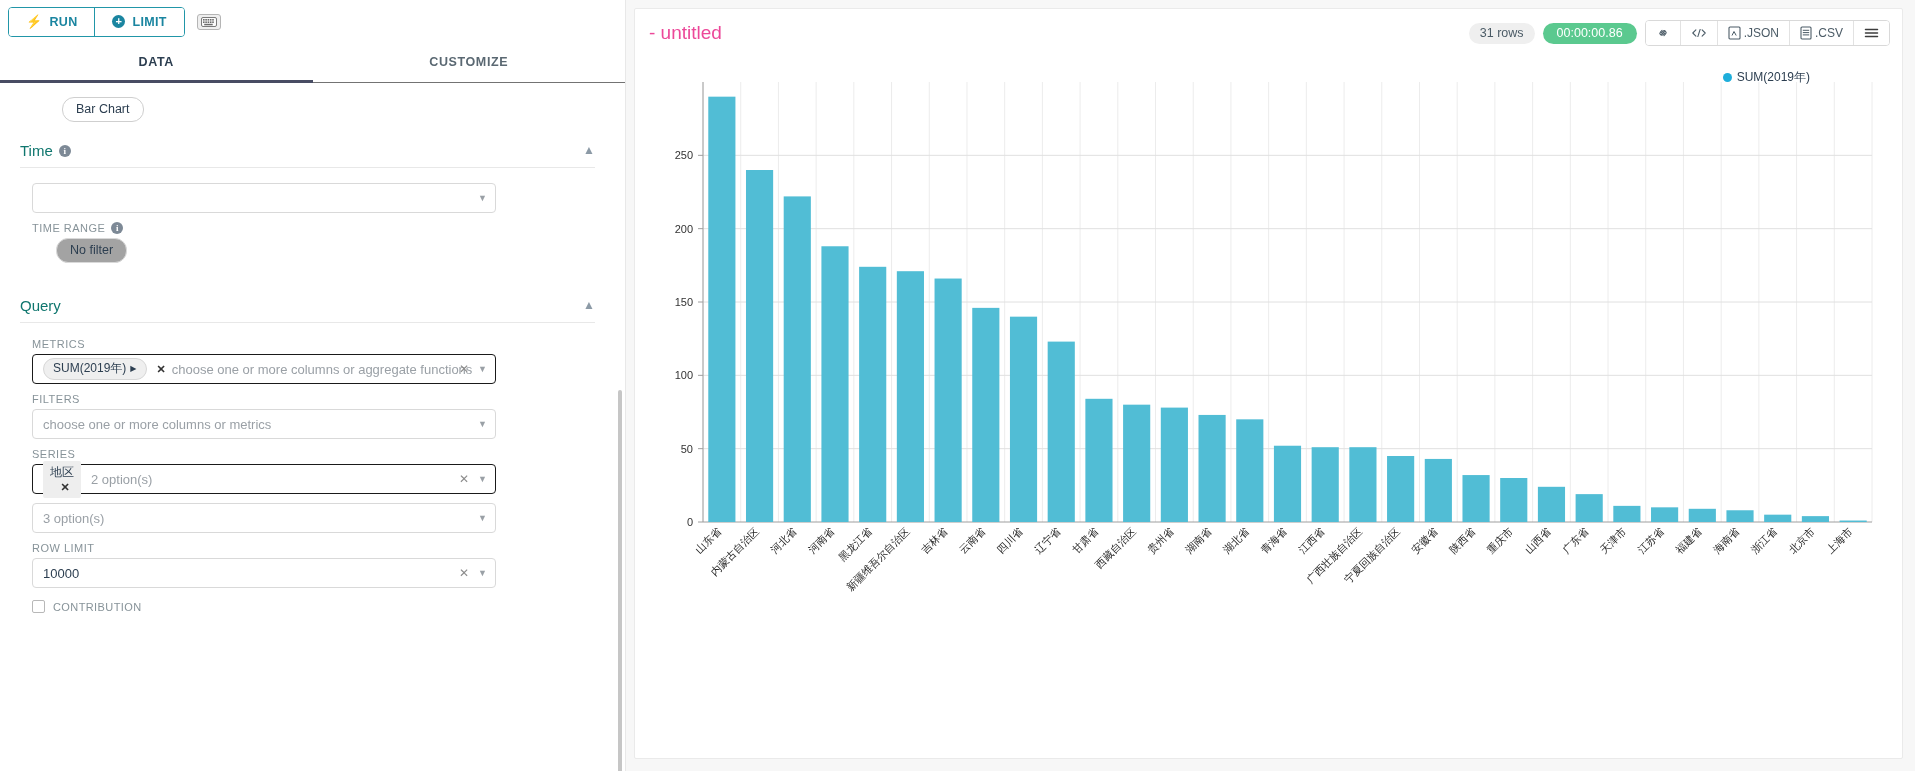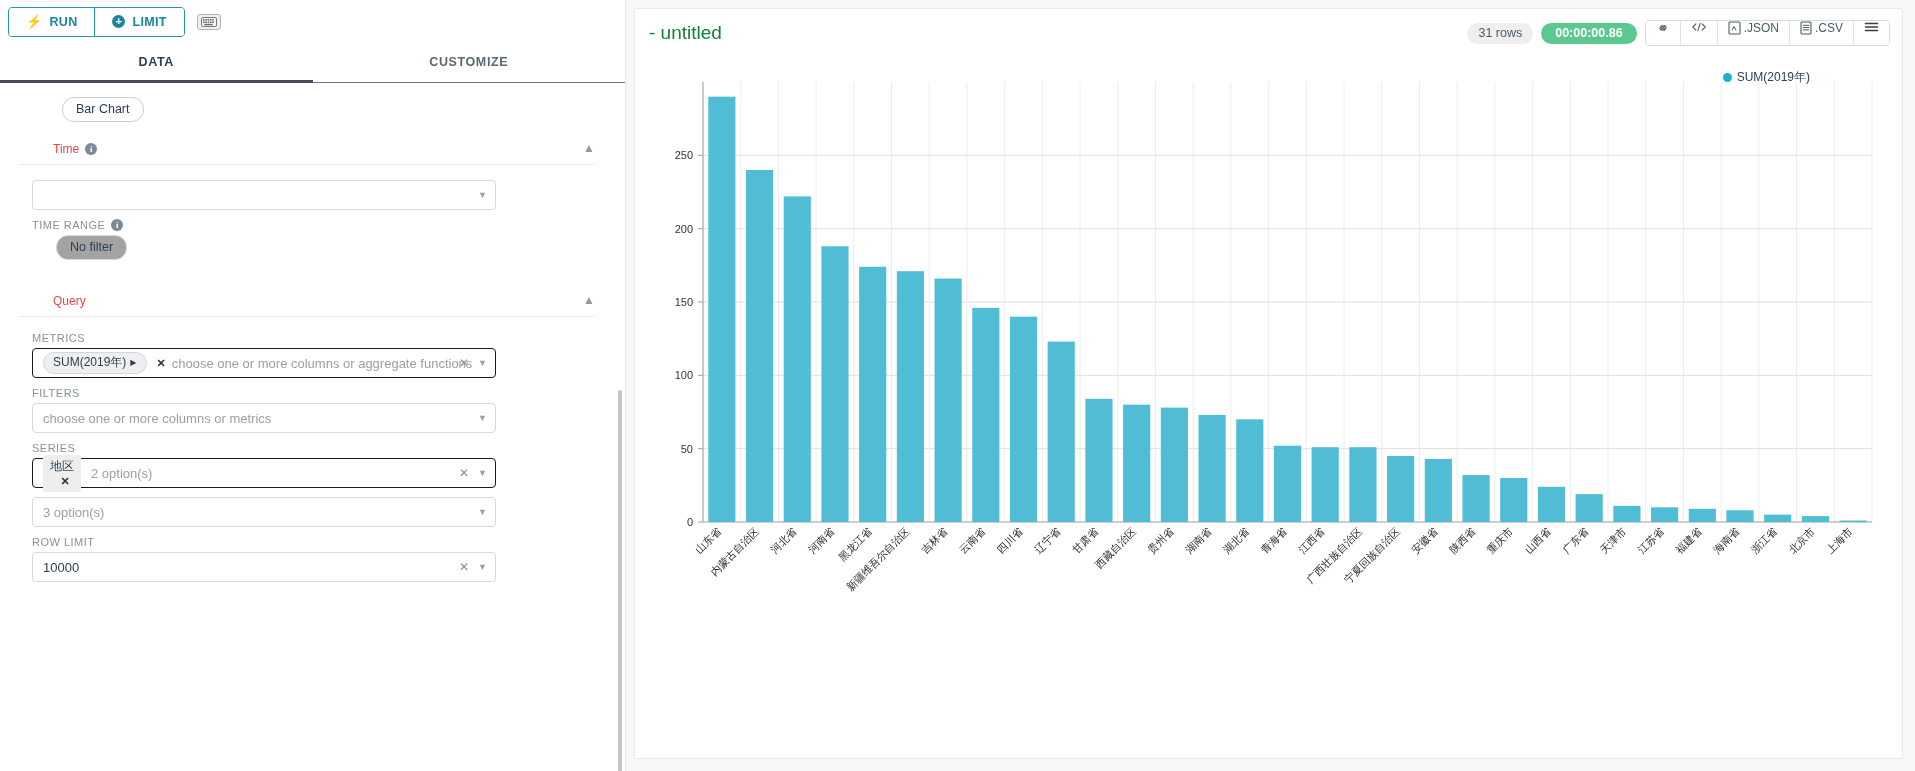--- a/index.html
+++ b/index.html
@@ -110,21 +110,21 @@
 
   .section { padding: 0 30px 0 20px; }
   .section-head {
     display: flex; align-items: center;
     padding: 12px 0 8px 0;
     border-bottom: 1px solid #e8e8e8;
     margin: 0 0 6px 0;
     position: relative;
     cursor: pointer;
   }
-  .section-title { font-size: 12px; color: #ef4444; margin-left: 33px; }
+  .section-title { font-size: 15px; color: #0f766e; }
   .info-ic {
     display: inline-flex; align-items: center; justify-content: center;
     width: 12px; height: 12px; border-radius: 50%;
     background: #7d8996; color: #fff;
     font-size: 9px; font-weight: bold;
     margin-left: 6px; font-family: "Liberation Serif", serif;
   }
   .chev {
     margin-left: auto;
     color: #8c9aa6;
@@ -199,36 +199,35 @@
     border-radius: 2px;
     display: flex; flex-direction: column;
     position: relative;
   }
   .chart-header {
     height: 48px;
     display: flex; align-items: center;
     padding: 0 12px 0 14px;
     flex-shrink: 0;
   }
-  .chart-title { font-size: 19px; color: #15803d; }
+  .chart-title { font-size: 19px; color: #ec4899; }
   .hdr-right { margin-left: auto; display: flex; align-items: center; gap: 8px; }
   .rows-badge {
     background: #efefef; color: #4b5b66;
     border-radius: 11px; padding: 3px 11px 4px;
     font-size: 12.5px;
   }
   .timer-badge {
     background: #5bc98f; color: #fff;
     border-radius: 11px; padding: 3px 14px 4px;
     font-size: 12.5px;
-    font-weight: bold;
   }
   .icon-group { display: flex; border: 1px solid #d9d9d9; border-radius: 4px; overflow: hidden; height: 26px; }
   .icon-group .ig {
-    display: flex; align-items: flex-start; justify-content: center; gap: 3px;
+    display: flex; align-items: center; justify-content: center; gap: 3px;
     padding: 0 10px;
     background: #fff; color: #4b5b66;
     font-size: 12px;
     cursor: pointer;
     height: 100%;
   }
   .icon-group .ig + .ig { border-left: 1px solid #e2e2e2; }
 
   .chart-body { flex: 1; position: relative; }
   .legend {
@@ -384,20 +383,24 @@
           <div class="field-label">ROW LIMIT</div>
           <div class="control">
             <span class="rowlimit-val">10000</span>
             <span class="right-ic">
               <span class="xmark">✕</span>
               <span class="caret">▼</span>
             </span>
           </div>
         </div>
 
+        <div class="chk-row">
+          <span class="chkbox"></span>
+          <span class="chk-label">CONTRIBUTION</span>
+        </div>
       </div>
 
       <div class="scrollbar-track">
         <div class="scrollbar-thumb"></div>
       </div>
     </div>
   </div>
 
   <div class="right-wrap">
     <div class="chart-card">

